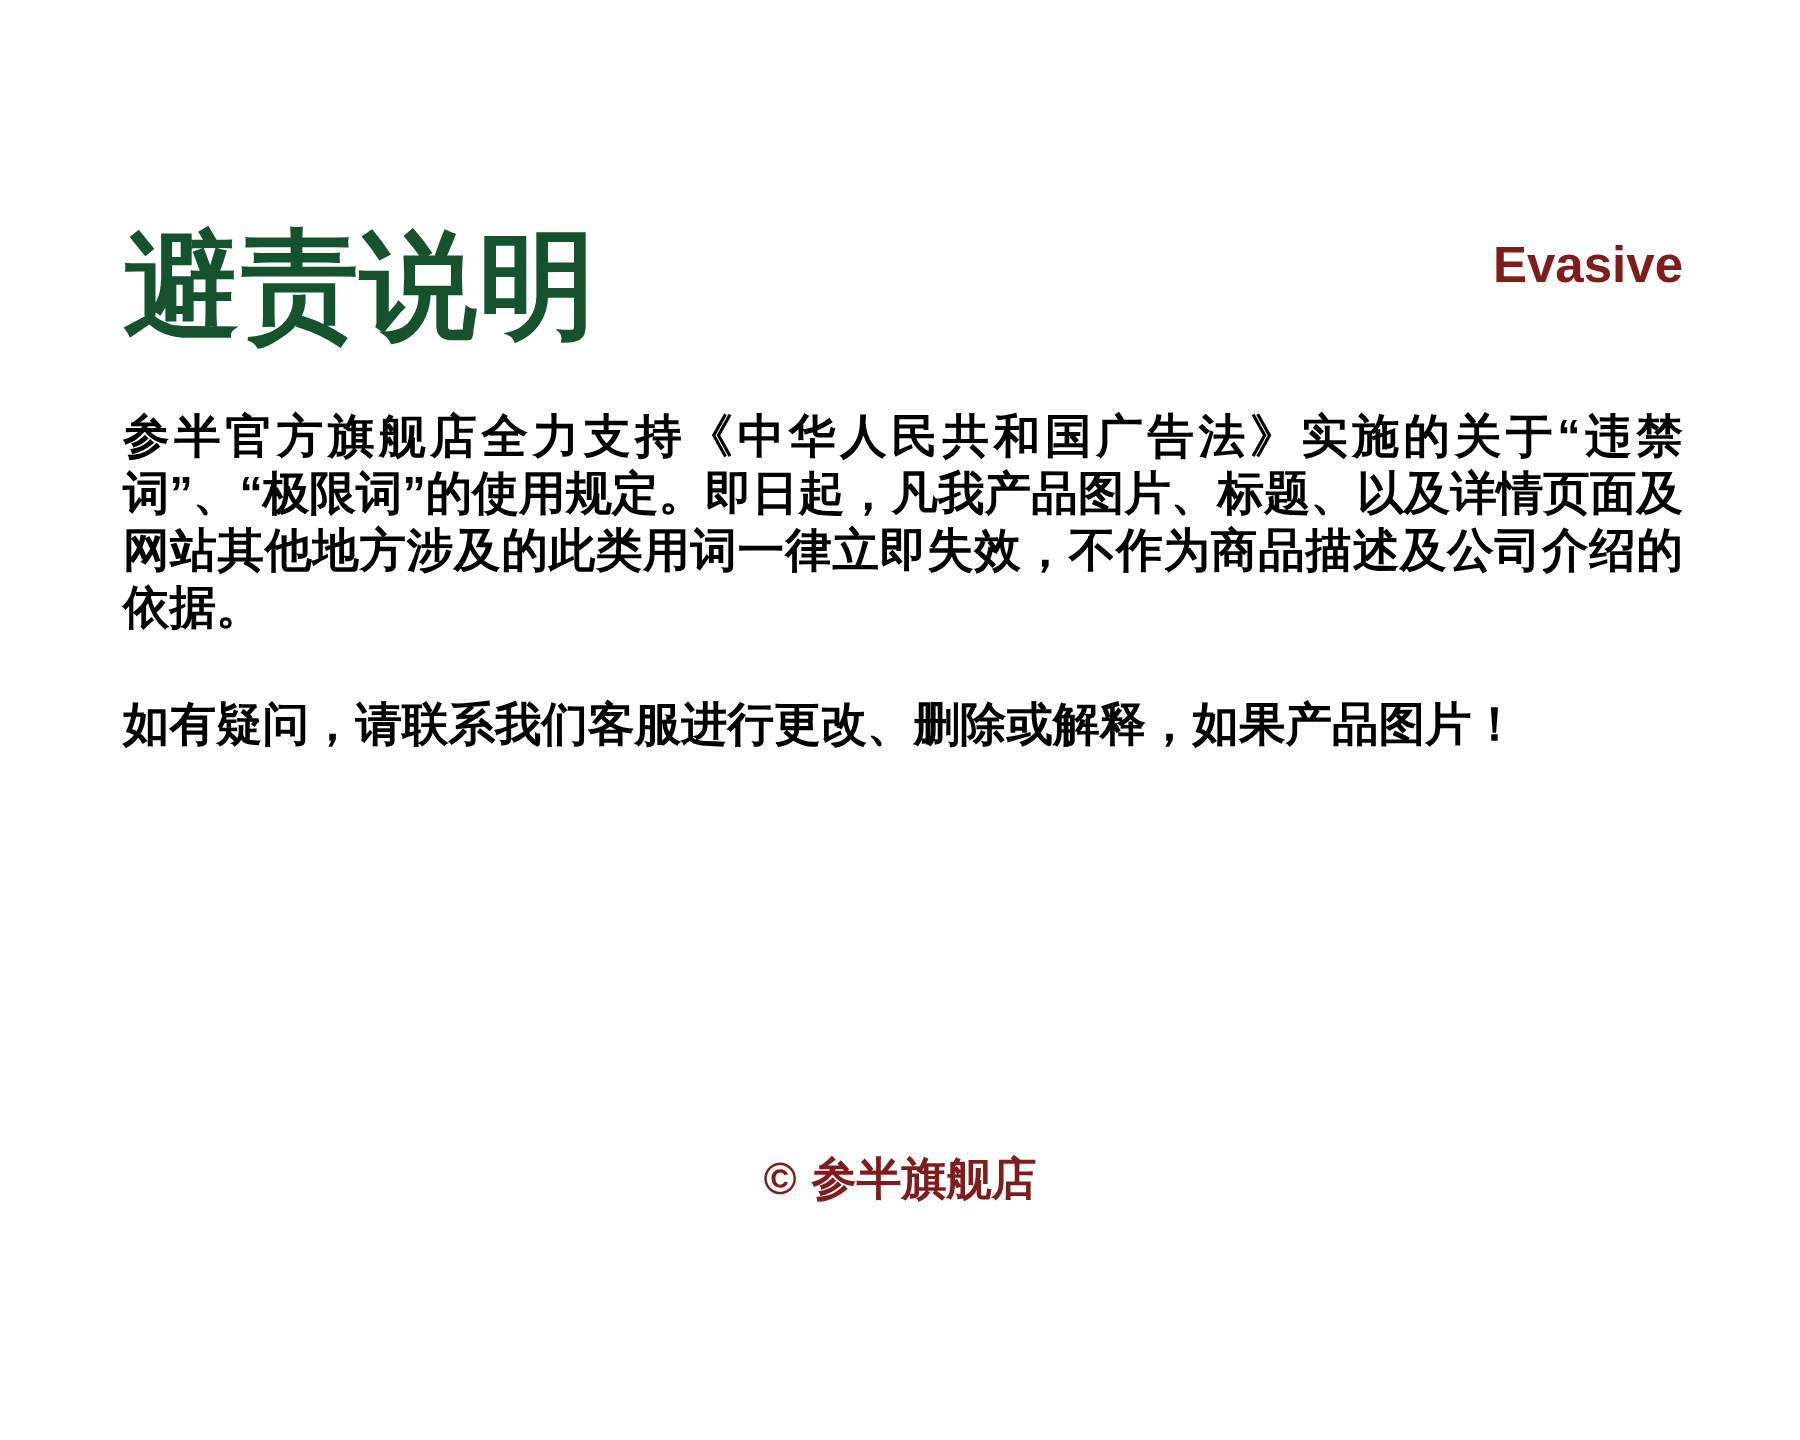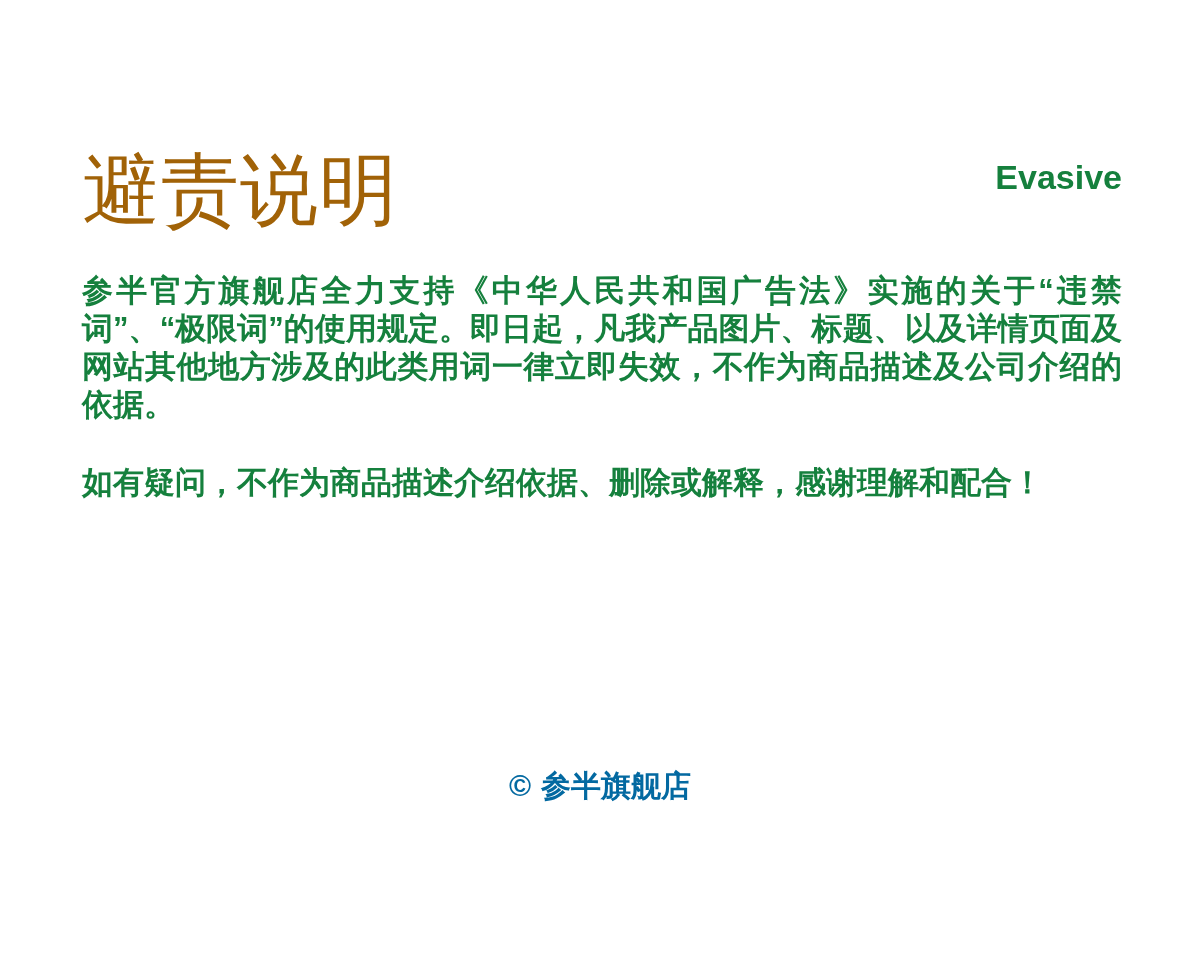--- a/index.html
+++ b/index.html
@@ -21,55 +21,55 @@
     right: 78px;
     top: 148px;
     display: flex;
     justify-content: space-between;
     align-items: flex-start;
   }
   .title-cn {
     margin: 0;
     font-size: 78px;
     line-height: 84px;
-    font-weight: 400;
-    color: #a16207;
+    font-weight: 700;
+    color: #14532d;
     letter-spacing: 1px;
     white-space: nowrap;
   }
   .title-en {
     text-align: right;
-    color: #15803d;
+    color: #7f1d1d;
     font-size: 34px;
     line-height: 38px;
     font-weight: bold;
     margin-top: 10px;
   }
   .content {
     position: absolute;
     left: 82px;
     right: 78px;
     top: 272px;
   }
   .content p {
     margin: 0 0 40px 0;
-    color: #15803d;
+    color: #000000;
     font-size: 31px;
     line-height: 38px;
     font-weight: bold;
     text-align: justify;
     text-justify: inter-character;
   }
   .footer {
     position: absolute;
     left: 0;
     right: 0;
     top: 766px;
     text-align: center;
-    color: #0369a1;
+    color: #7f1d1d;
     font-size: 30px;
     font-weight: bold;
   }
   .copyright-icon {
     display: inline-block;
     margin-right: 10px;
     font-weight: bold;
   }
 </style>
 </head>
@@ -79,20 +79,20 @@
 
   <div class="header">
     <h1 class="title-cn">避责说明</h1>
     <div class="title-en">
       <div>Evasive</div>
     </div>
   </div>
 
   <div class="content">
     <p>参半官方旗舰店全力支持《中华人民共和国广告法》实施的关于“违禁词”、“极限词”的使用规定。即日起，凡我产品图片、标题、以及详情页面及网站其他地方涉及的此类用词一律立即失效，不作为商品描述及公司介绍的依据。</p>
-    <p>如有疑问，不作为商品描述介绍依据、删除或解释，感谢理解和配合！</p>
+    <p>如有疑问，请联系我们客服进行更改、删除或解释，如果产品图片！</p>
   </div>
 
   <div class="footer">
     <span class="copyright-icon">©</span><span>参半旗舰店</span>
   </div>
 
 </div>
 
 </body></html>

